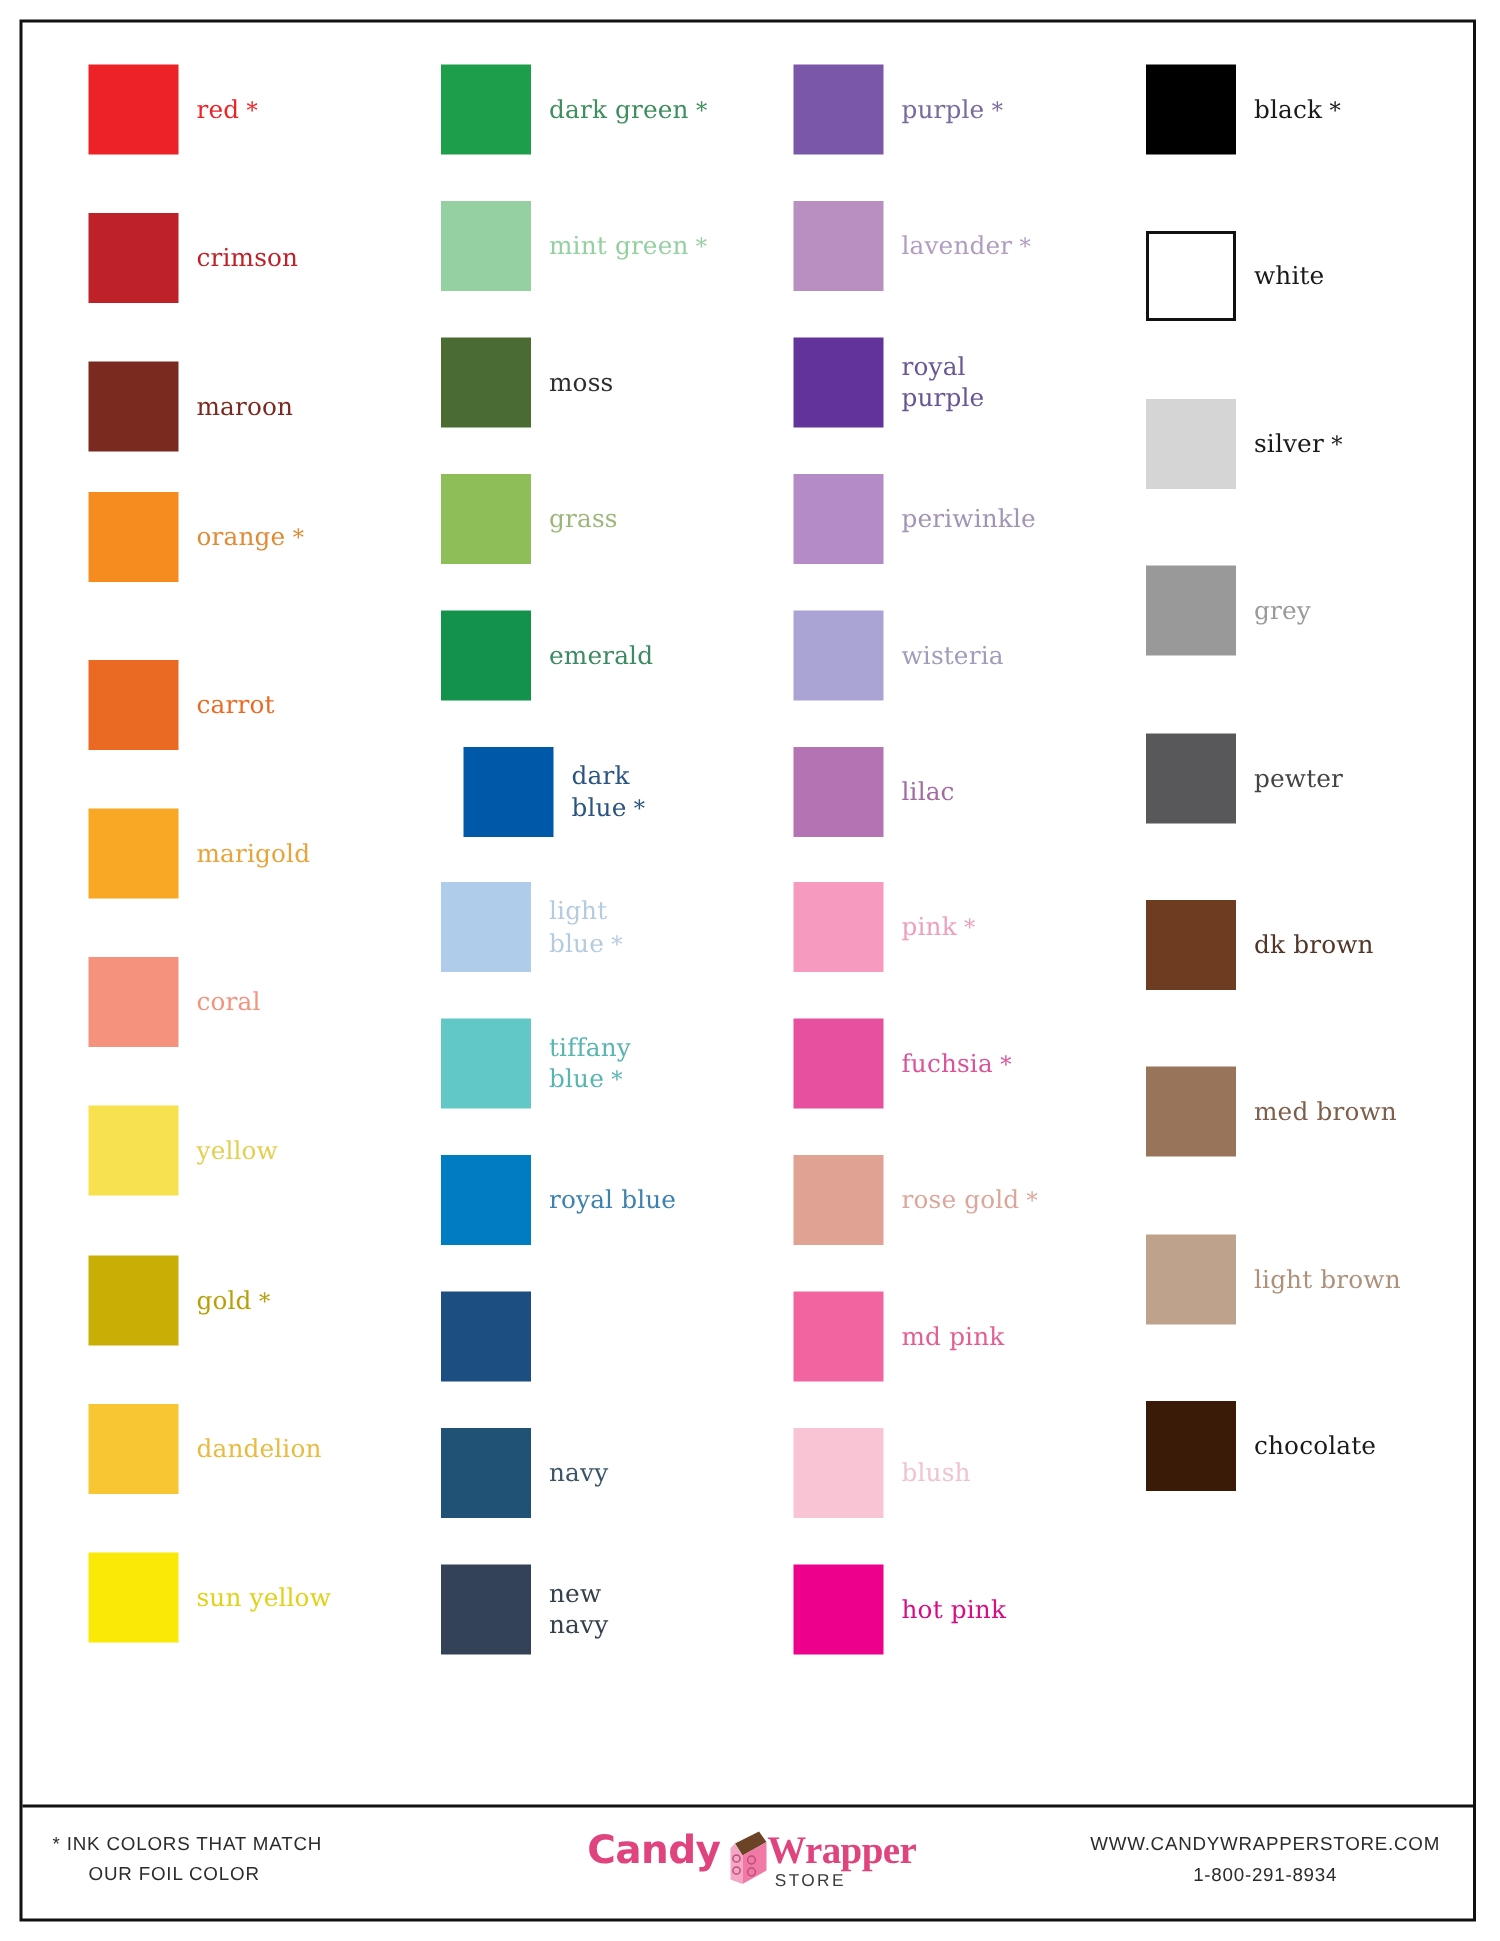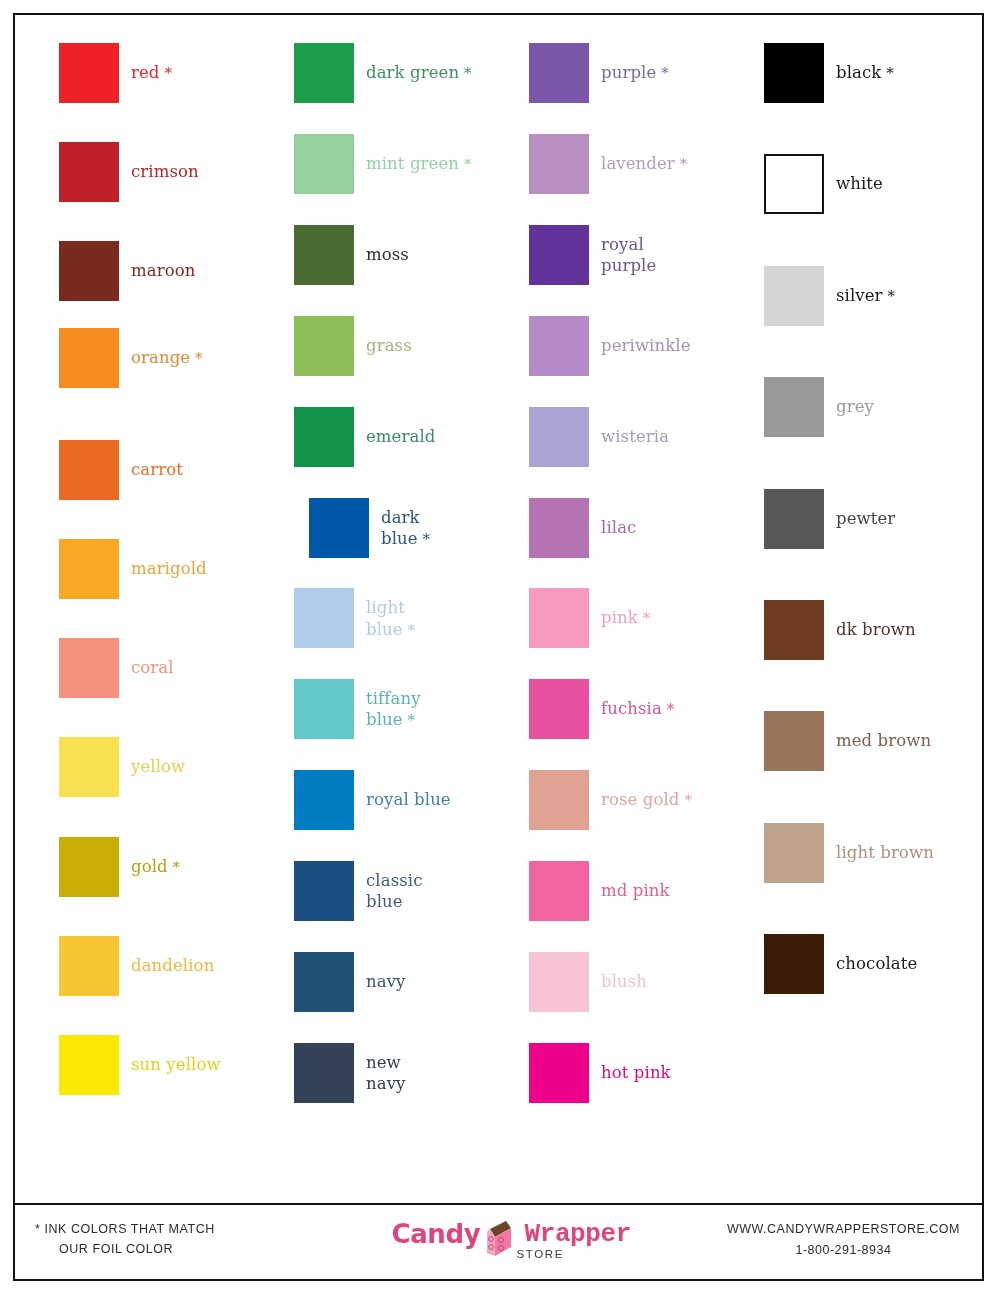--- a/index.html
+++ b/index.html
@@ -100,26 +100,25 @@
     left:8px;top:4px;
     font-family:"DejaVu Sans", sans-serif;
     font-weight:bold;
     font-size:26px;
     color:#e0447f;
     letter-spacing:-0.4px;
   }
   .logo-wrapper{
     position:absolute;
     left:128px;top:4px;
-    font-family:Liberation Mono, monospace;
+    font-family:Liberation Serif, serif;
     font-weight:bold;
     font-size:26px;
     color:#e0447f;
     letter-spacing:-0.4px;
-    padding-left:13px;
   }
   .logo-store{
     position:absolute;
     left:133px;top:33px;
     font-family:"Liberation Sans", sans-serif;
     font-size:11.5px;
     color:#3a3a3a;
     letter-spacing:1.6px;
   }
   .logo-bar{
@@ -226,22 +225,20 @@
           <div class="chip" style="background: rgb(98, 200, 199);"></div>
           <div class="label" style="color: rgb(88, 181, 178);">tiffany
 blue<span class="star"> *</span></div>
         </div>
         <div class="item" style="top: 755.2px;">
           <div class="chip" style="background: rgb(0, 124, 194);"></div>
           <div class="label" style="color: rgb(61, 129, 174);">royal blue</div>
         </div>
         <div class="item" style="top: 846.1px;">
           <div class="chip" style="background: rgb(28, 78, 130);"></div>
-          <div class="label" style="color: rgb(63, 92, 123);">classic
-blue</div>
         </div>
         <div class="item" style="top: 937px;">
           <div class="chip" style="background: rgb(31, 82, 116);"></div>
           <div class="label" style="color: rgb(58, 86, 104);">navy</div>
         </div>
         <div class="item" style="top: 1027.9px;">
           <div class="chip" style="background: rgb(51, 66, 86);"></div>
           <div class="label" style="color: rgb(53, 64, 77);">new
 navy</div>
         </div>

